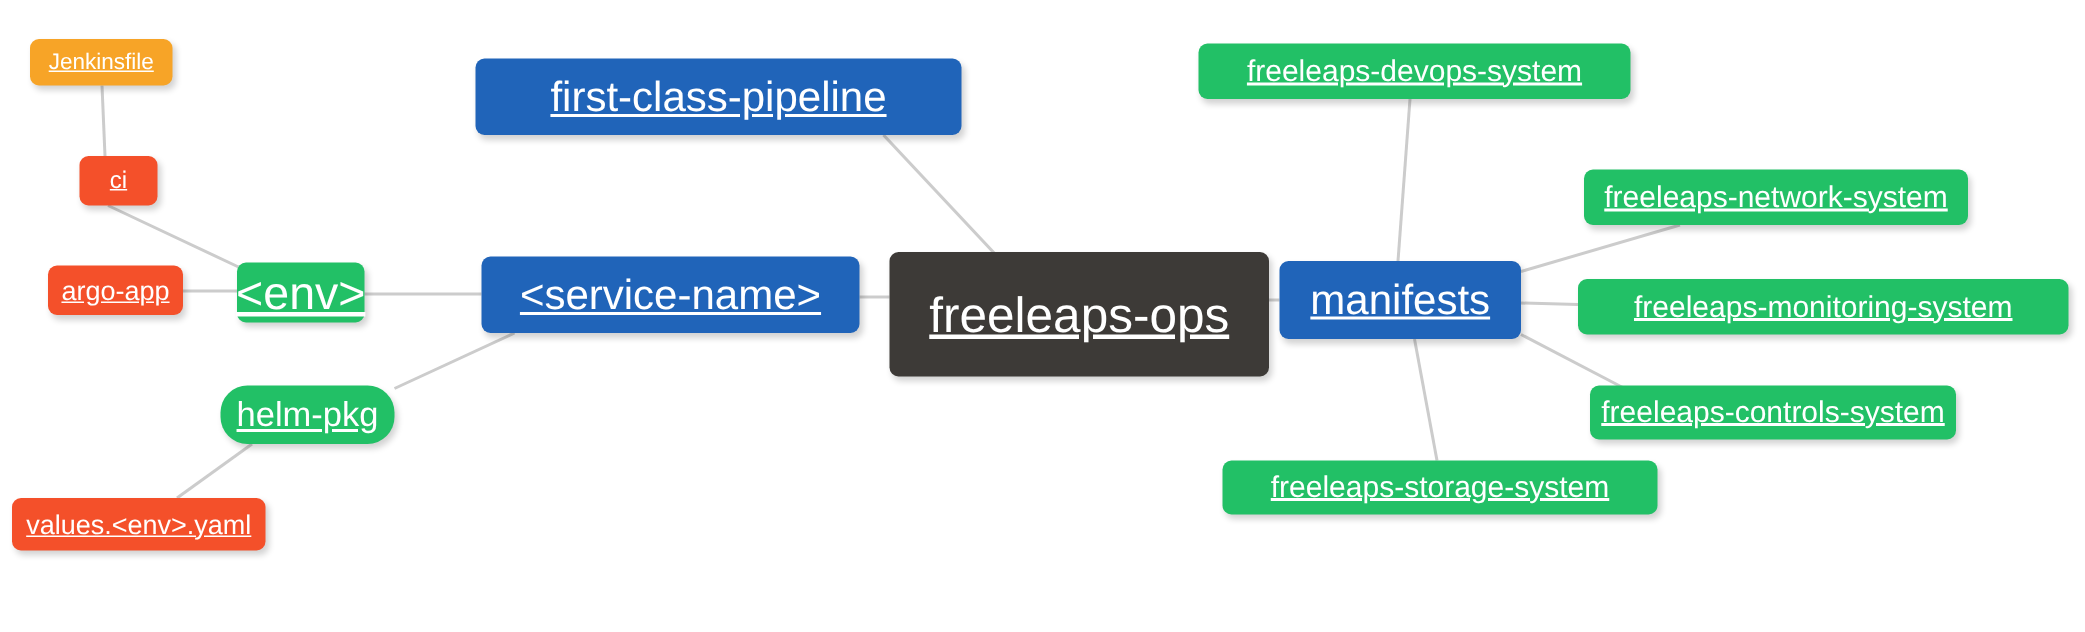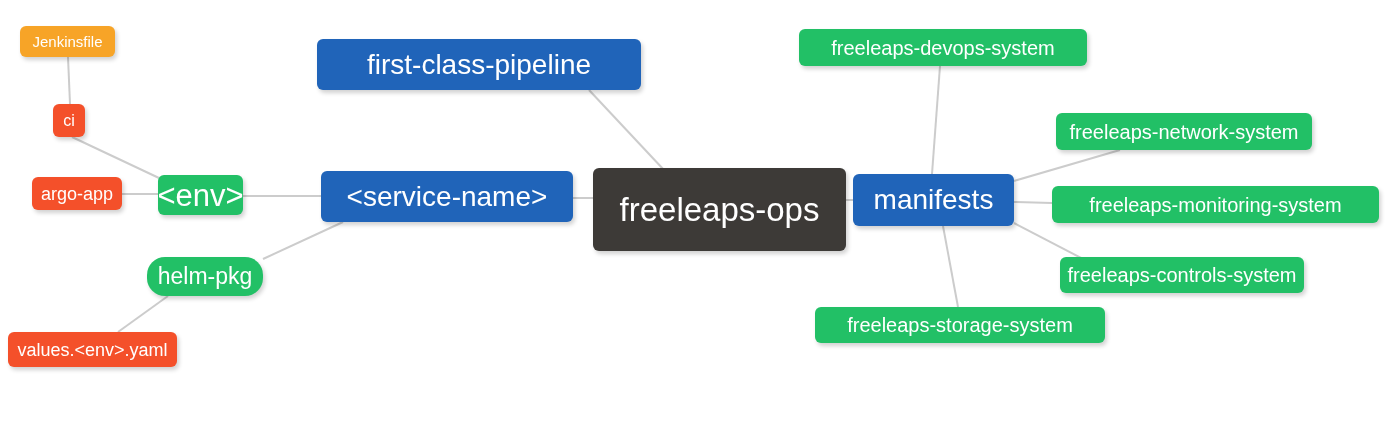--- a/index.html
+++ b/index.html
@@ -29,20 +29,21 @@
     align-items: center;
     justify-content: center;
     border-radius: 6px;
     color: #ffffff;
     white-space: nowrap;
     box-shadow: 2px 3px 4px rgba(0,0,0,0.18);
     box-sizing: border-box;
     cursor: pointer;
     user-select: none;
     line-height: 1;
+    text-decoration: underline;
   }
 </style>
 </head>
 <body>
 
 <div id="mindmap-canvas">
   <svg id="edges-layer" viewBox="0 0 1390 421" xmlns="http://www.w3.org/2000/svg">
       <line x1="68" y1="57" x2="70" y2="104" stroke="#cccccc" stroke-width="2"></line>
       <line x1="72" y1="137" x2="159" y2="178" stroke="#cccccc" stroke-width="2"></line>
       <line x1="122" y1="194" x2="158" y2="194" stroke="#cccccc" stroke-width="2"></line>
@@ -53,21 +54,21 @@
       <line x1="573" y1="198" x2="593" y2="198" stroke="#cccccc" stroke-width="2"></line>
       <line x1="846" y1="200" x2="853" y2="200" stroke="#cccccc" stroke-width="2"></line>
       <line x1="932" y1="174" x2="940" y2="66" stroke="#cccccc" stroke-width="2"></line>
       <line x1="1014" y1="181" x2="1120" y2="150" stroke="#cccccc" stroke-width="2"></line>
       <line x1="1014" y1="202" x2="1052" y2="203" stroke="#cccccc" stroke-width="2"></line>
       <line x1="1014" y1="223" x2="1085" y2="260" stroke="#cccccc" stroke-width="2"></line>
       <line x1="943" y1="226" x2="958" y2="307" stroke="#cccccc" stroke-width="2"></line>
     </svg>
   <div id="nodes-layer">
       <div class="mm-node" style="left: 20px; top: 26px; width: 95px; height: 31px; font-size: 15px; background: rgb(247, 164, 39); color: rgb(255, 255, 255);">Jenkinsfile</div>
-      <div class="mm-node" style="left: 53px; top: 104px; width: 32px; height: 33px; font-size: 16px; background: rgb(244, 80, 42); color: rgb(255, 255, 255);">ci</div>
+      <div class="mm-node" style="left: 53px; top: 104px; width: 52px; height: 33px; font-size: 16px; background: rgb(244, 80, 42); color: rgb(255, 255, 255);">ci</div>
       <div class="mm-node" style="left: 32px; top: 177px; width: 90px; height: 33px; font-size: 18px; background: rgb(244, 80, 42); color: rgb(255, 255, 255);">argo-app</div>
       <div class="mm-node" style="left: 158px; top: 175px; width: 85px; height: 40px; font-size: 31px; background: rgb(34, 192, 102); color: rgb(255, 255, 255);">&lt;env&gt;</div>
       <div class="mm-node" style="left: 147px; top: 257px; width: 116px; height: 39px; font-size: 23px; background: rgb(34, 192, 102); color: rgb(255, 255, 255); border-radius: 18px;">helm-pkg</div>
       <div class="mm-node" style="left: 8px; top: 332px; width: 169px; height: 35px; font-size: 18px; background: rgb(244, 80, 42); color: rgb(255, 255, 255);">values.&lt;env&gt;.yaml</div>
       <div class="mm-node" style="left: 317px; top: 39px; width: 324px; height: 51px; font-size: 28px; background: rgb(32, 100, 185); color: rgb(255, 255, 255);">first-class-pipeline</div>
       <div class="mm-node" style="left: 321px; top: 171px; width: 252px; height: 51px; font-size: 28px; background: rgb(32, 100, 185); color: rgb(255, 255, 255);">&lt;service-name&gt;</div>
       <div class="mm-node" style="left: 593px; top: 168px; width: 253px; height: 83px; font-size: 33px; background: rgb(61, 58, 55); color: rgb(255, 255, 255);">freeleaps-ops</div>
       <div class="mm-node" style="left: 853px; top: 174px; width: 161px; height: 52px; font-size: 28px; background: rgb(32, 100, 185); color: rgb(255, 255, 255);">manifests</div>
       <div class="mm-node" style="left: 799px; top: 29px; width: 288px; height: 37px; font-size: 20px; background: rgb(34, 192, 102); color: rgb(255, 255, 255);">freeleaps-devops-system</div>
       <div class="mm-node" style="left: 1056px; top: 113px; width: 256px; height: 37px; font-size: 20px; background: rgb(34, 192, 102); color: rgb(255, 255, 255);">freeleaps-network-system</div>

